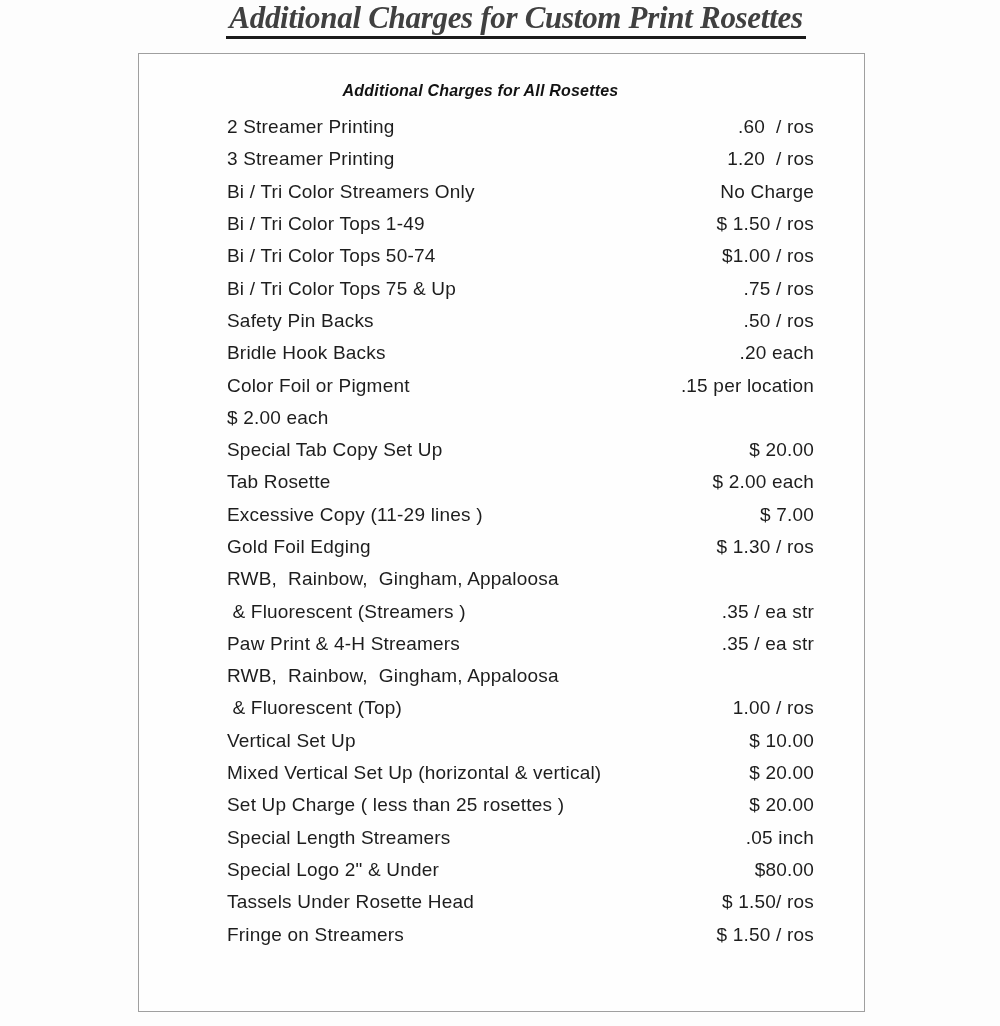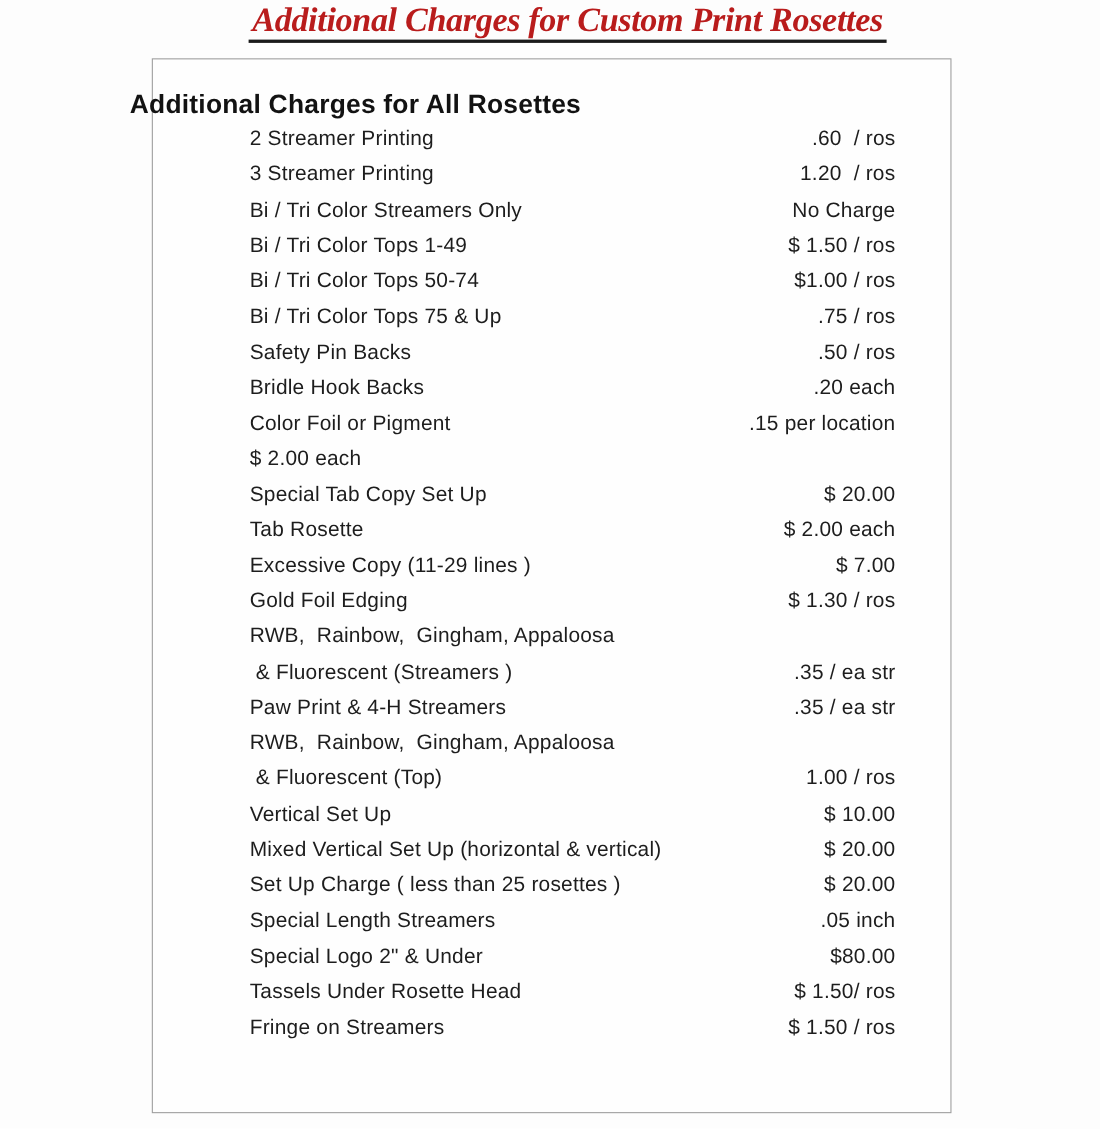--- a/index.html
+++ b/index.html
@@ -16,38 +16,40 @@
   }
   .doc-title {
     display:inline-block;
     transform:translateX(16px);
     font-family:"Liberation Serif","DejaVu Serif",serif;
     font-style:italic;
     font-weight:700;
     font-size:31px;
     line-height:34px;
     letter-spacing:-0.3px;
-    color:#b91c1c;
+    color:#404040;
     border-bottom:3px solid #1a1a1a;
     padding:1px 3px 1px 3px;
   }
   .panel {
     position:absolute;
     left:138px; top:53px;
     width:727px; height:959px;
     box-sizing:border-box;
     border:1px solid #9f9f9f;
     background:#fefefe;
   }
   .panel-heading {
     position:absolute;
     top:28px; left:0; width:100%;
+    text-align:center;
     transform:translateX(-21px);
-    font-size:24px;
+    font-size:16px;
     font-weight:700;
+    font-style:italic;
     letter-spacing:0.2px;
     color:#121212;
   }
   .rows {
     position:absolute;
     top:57px; left:66px; right:50px;
   }
   .charge-row {
     height:32.3px;
     display:flex;

